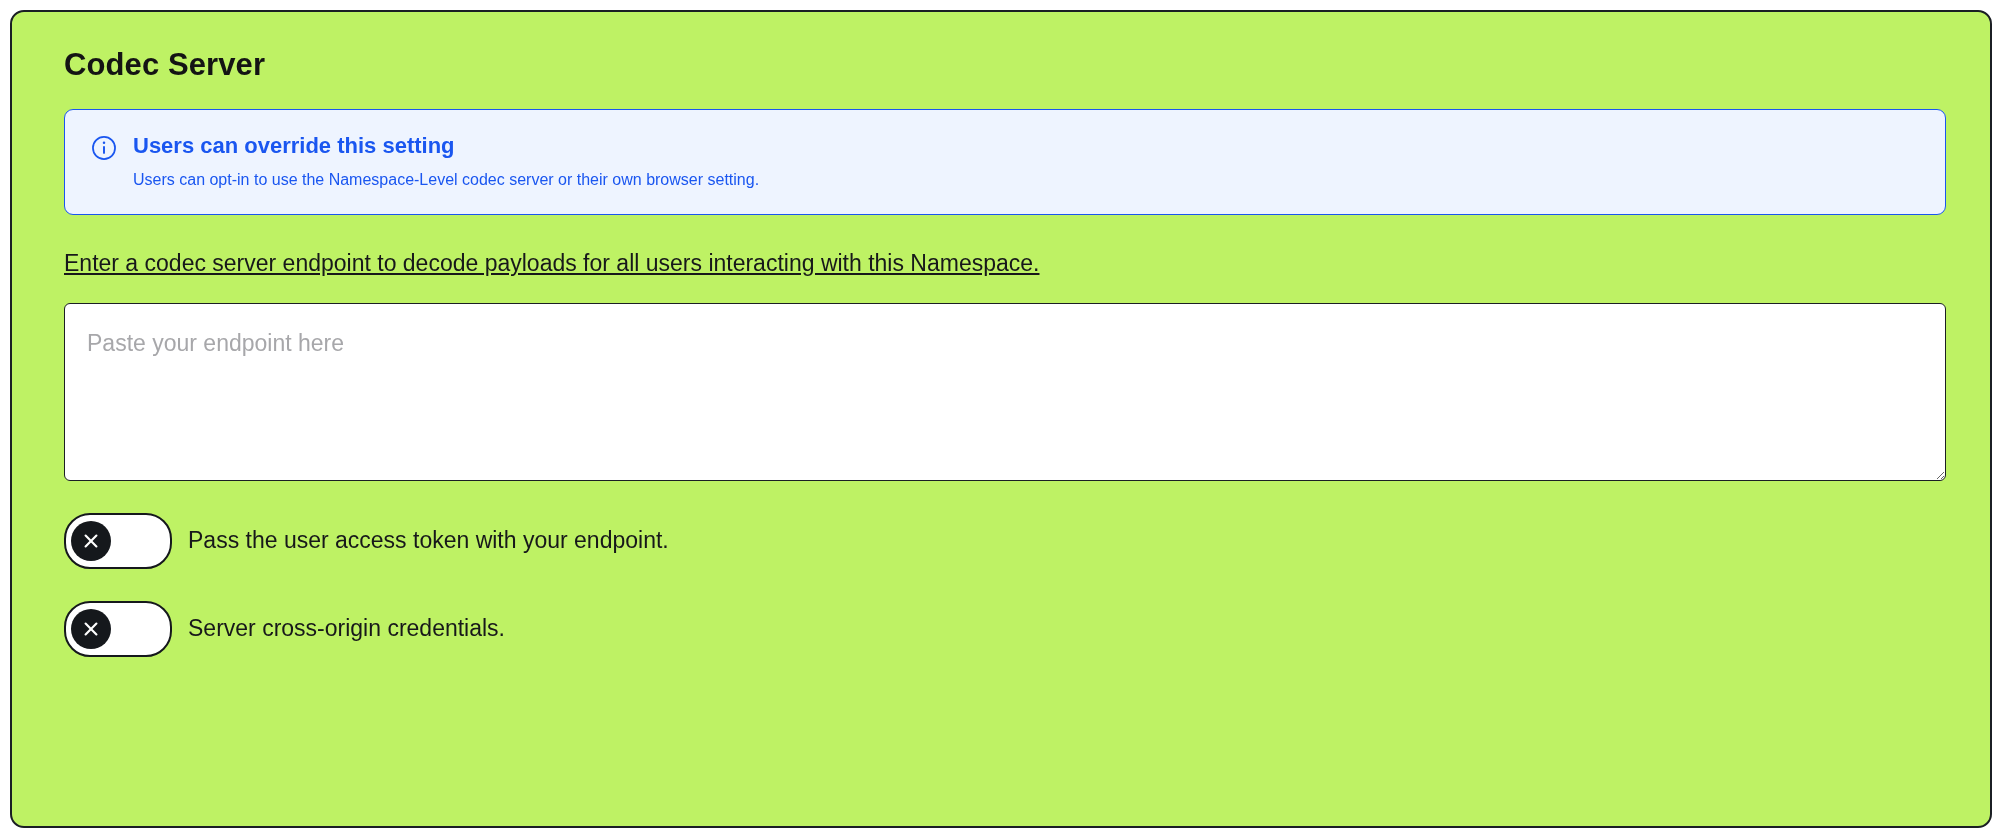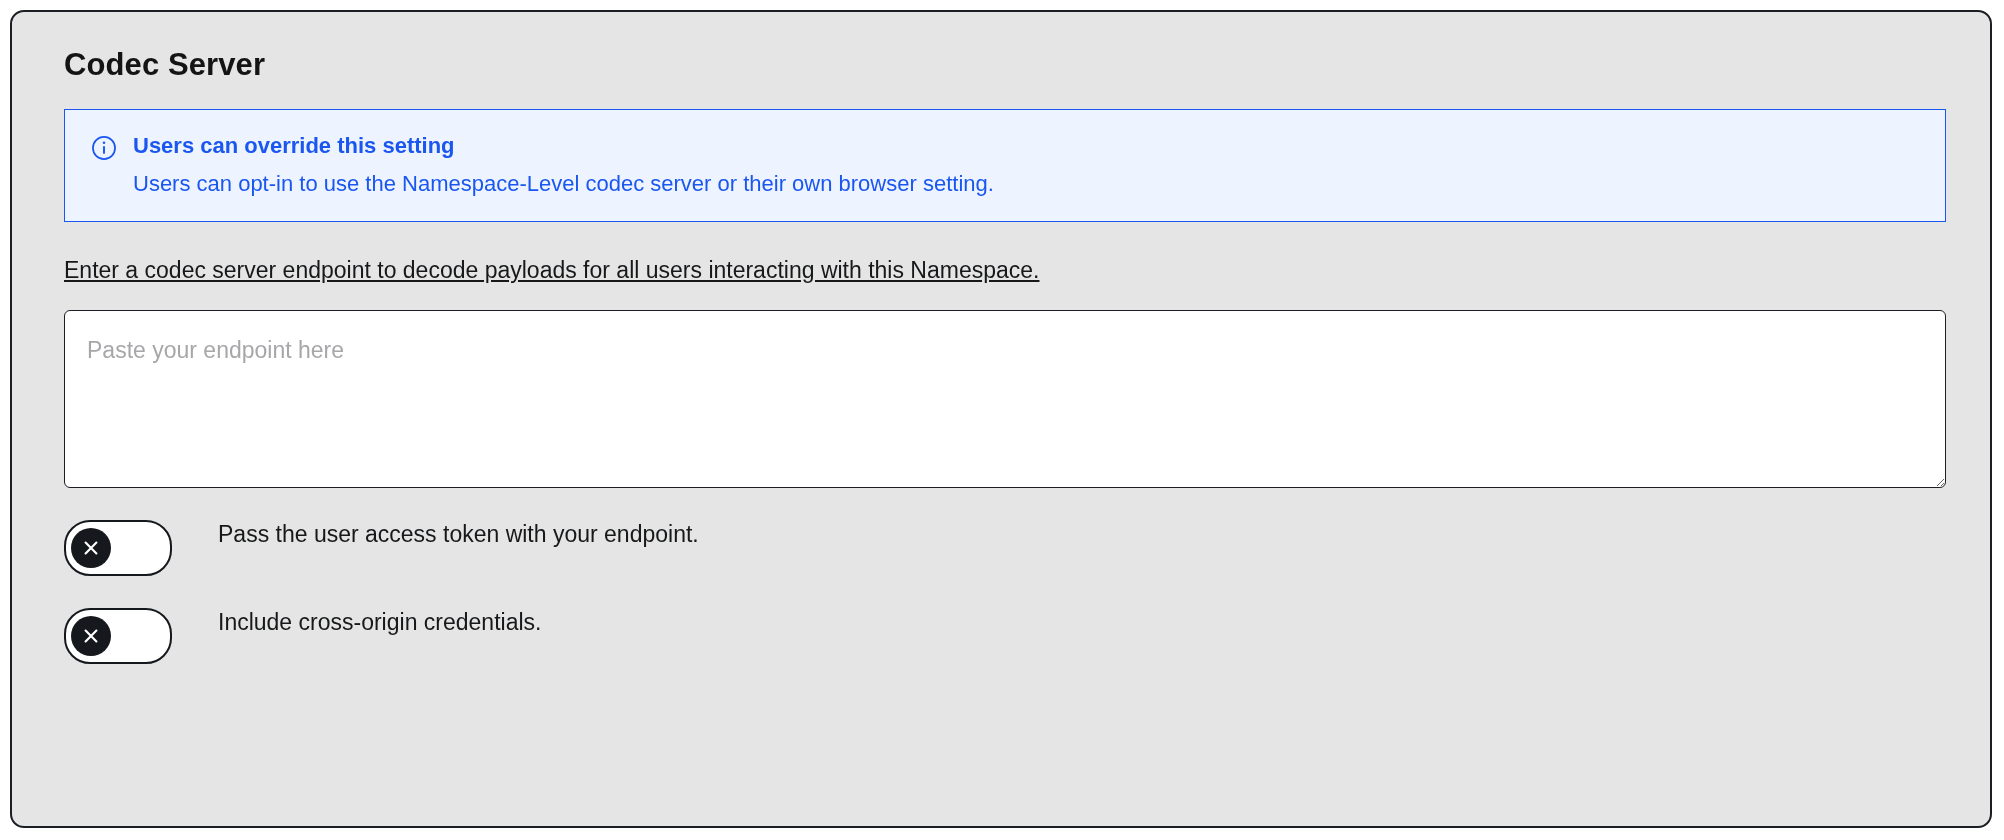--- a/index.html
+++ b/index.html
@@ -19,38 +19,38 @@
     padding: 10px 12px 12px 10px;
     background: #ffffff;
   }
 
   .card {
     box-sizing: border-box;
     width: 100%;
     height: 100%;
     border: 2px solid #1b1f24;
     border-radius: 14px;
-    background: #e5e5e5;
+    background: #bef264;
     padding: 34px 44px 0 52px;
     overflow: hidden;
   }
 
   .card-title {
     font-size: 31px;
     font-weight: bold;
     color: #141414;
     letter-spacing: 0.1px;
     margin: 0 0 26px 0;
     line-height: 1.2;
   }
 
   .info-banner {
     box-sizing: border-box;
     border: 1.5px solid #1a56f0;
-    border-radius: 0;
+    border-radius: 9px;
     background: #eef4ff;
     padding: 22px 19px 24px 26px;
     display: flex;
     align-items: flex-start;
     gap: 16px;
     margin-bottom: 34px;
   }
 
   .info-icon {
     flex: 0 0 auto;
@@ -67,21 +67,21 @@
   }
 
   .info-title {
     font-size: 22px;
     font-weight: bold;
     color: #1a56f0;
     line-height: 1.25;
   }
 
   .info-desc {
-    font-size: 22px;
+    font-size: 16px;
     font-weight: normal;
     color: #1a56f0;
     line-height: 1.25;
   }
 
   .lead-text {
     font-size: 23px;
     color: #17181a;
     line-height: 1.3;
     margin-bottom: 24px;
@@ -105,21 +105,22 @@
     outline: none;
   }
 
   .endpoint-input::placeholder {
     color: #a7a7aa;
     opacity: 1;
   }
 
   .toggle-row {
     display: flex;
-    gap: 46px;
+    align-items: center;
+    gap: 16px;
     margin-top: 32px;
   }
 
   .toggle-row:first-of-type {
     margin-top: 34px;
   }
 
   .toggle {
     flex: 0 0 auto;
     position: relative;
@@ -196,17 +197,17 @@
     </div>
 
     <div class="toggle-row">
       <span class="toggle">
         <span class="knob">
           <svg viewBox="0 0 24 24" aria-hidden="true">
             <path d="M5.5 5.5 L18.5 18.5 M18.5 5.5 L5.5 18.5" stroke="#ffffff" stroke-width="2.6" stroke-linecap="round"></path>
           </svg>
         </span>
       </span>
-      <span class="toggle-label">Include cross-origin credentials.</span>
+      <span class="toggle-label">Server cross-origin credentials.</span>
     </div>
 
   </div>
 </div>
 
 </body></html>

